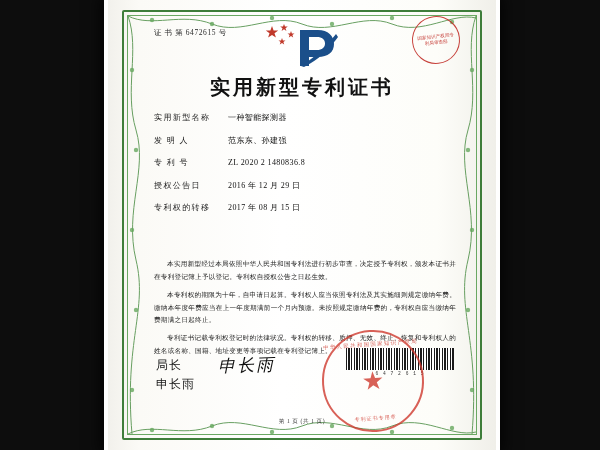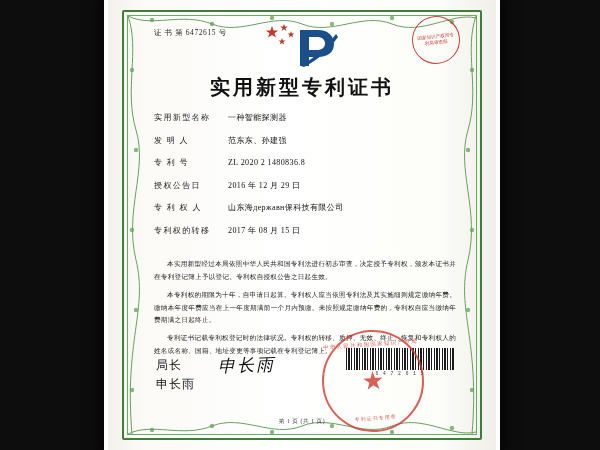--- a/index.html
+++ b/index.html
@@ -323,24 +323,20 @@
       </div>
       <div class="field-row">
         <span class="field-label">专 利 号</span>
         <span class="field-value">ZL 2020 2 1480836.8</span>
       </div>
       <div class="field-row">
         <span class="field-label">授权公告日</span>
         <span class="field-value">2016 年 12 月 29 日</span>
       </div>
       <div class="field-row">
-        <span class="field-label">专 利 权 人</span>
-        <span class="field-value">山东海державн保科技有限公司</span>
-      </div>
-      <div class="field-row">
         <span class="field-label">专利权的转移</span>
         <span class="field-value">2017 年 08 月 15 日</span>
       </div>
     </div>
 
     <div class="body-text">
       <p>本实用新型经过本局依照中华人民共和国专利法进行初步审查，决定授予专利权，颁发本证书并在专利登记簿上予以登记。专利权自授权公告之日起生效。</p>
       <p>本专利权的期限为十年，自申请日起算。专利权人应当依照专利法及其实施细则规定缴纳年费。缴纳本年度年费应当在上一年度期满前一个月内预缴。未按照规定缴纳年费的，专利权自应当缴纳年费期满之日起终止。</p>
       <p>专利证书记载专利权登记时的法律状况。专利权的转移、质押、无效、终止、恢复和专利权人的姓名或名称、国籍、地址变更等事项记载在专利登记簿上。</p>
     </div>

